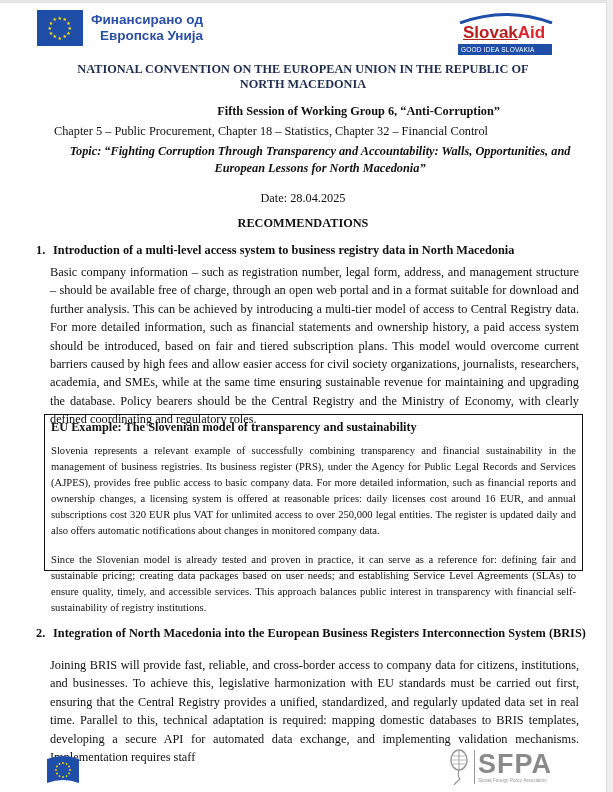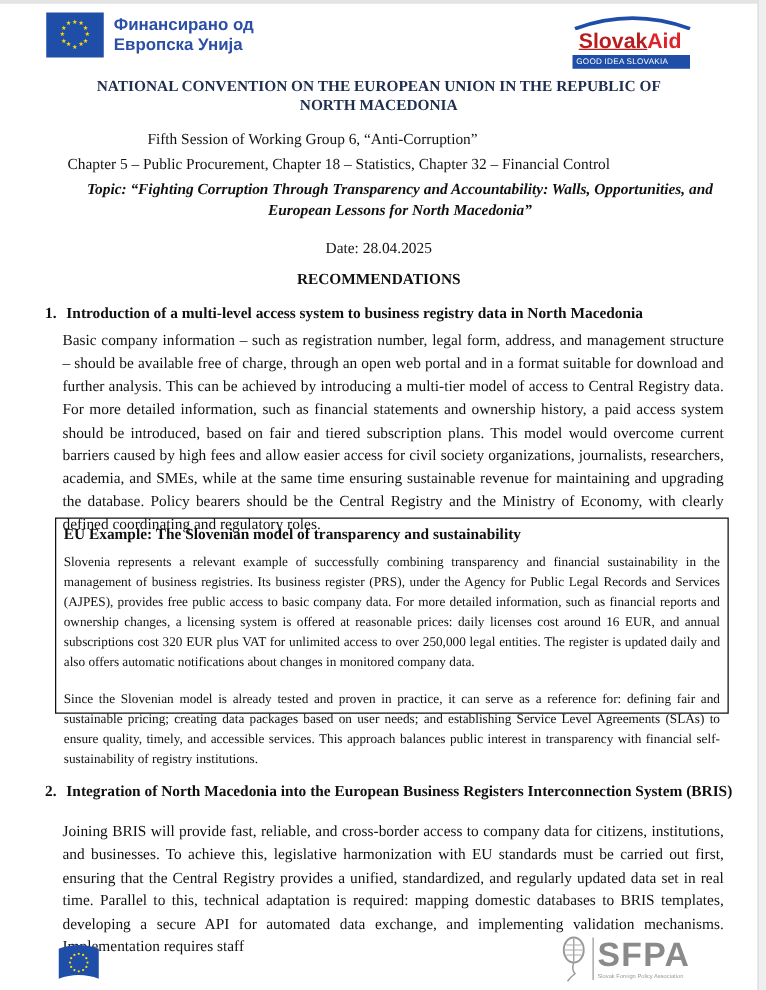--- a/index.html
+++ b/index.html
@@ -7,35 +7,35 @@
     width: 613px; height: 792px; overflow: hidden;
     background: #ffffff;
     font-family: "Liberation Serif", "DejaVu Serif", serif;
     color: #111;
     position: relative;
   }
   .edge-top { position: absolute; left: 0; top: 0; width: 613px; height: 3px; background: #e4e4e4; }
   .edge-right { position: absolute; right: 0; top: 0; width: 7px; height: 792px; background: #efefef; border-left: 1px solid #dcdcdc; box-sizing: border-box; }
 
   
-  .eu-logo { position: absolute; left: 37px; top: 10px; display: flex; align-items: center; }
+  .eu-logo { position: absolute; left: 37px; top: 10px; display: flex; align-items: center; text-align: right; }
   .eu-flag { width: 46px; height: 36px; background: #1f4ea8; position: relative; }
   .eu-flag .star { position: absolute; color: #ffdd00; font-size: 5px; line-height: 5px; }
   .eu-text { margin-left: 8px; font-family: "Liberation Sans", "DejaVu Sans", sans-serif; font-weight: bold; color: #2b4fa6; font-size: 13.5px; line-height: 16px; }
 
   .slovakaid { position: absolute; left: 458px; top: 12px; width: 96px; }
   .slovakaid svg.arc { display: block; }
   .slovakaid .word { font-family: "Liberation Sans", "DejaVu Sans", sans-serif; font-weight: bold; font-size: 17px; line-height: 18px; margin-left: 5px; }
   .slovakaid .slovak { color: #b91c1c; text-decoration: underline; }
   .slovakaid .aid { color: #e0232b; text-align: center; }
   .slovakaid .tag { background: #1f4ea8; color: #fff; font-family: "Liberation Sans", "DejaVu Sans", sans-serif; font-size: 6.5px; padding: 2px 3px; margin-top: 2px; width: 88px; letter-spacing: 0.2px; }
 
   
   .conv-title { position: absolute; left: 0; width: 606px; top: 62px; text-align: center; font-weight: bold; color: #1f2d4f; font-size: 12.3px; line-height: 15px; }
-  .session { position: absolute; left: 0; width: 500px; top: 104px; text-align: center; font-size: 12.3px; }
+  .session { position: absolute; left: 0; width: 500px; top: 104px; text-align: right; font-size: 12.3px; font-weight: bold; }
   .chapters { position: absolute; left: 0; width: 542px; top: 124px; text-align: center; font-size: 12.3px; }
   .topic { position: absolute; left: 60px; width: 520px; top: 143px; text-align: center; font-size: 12.3px; font-weight: bold; font-style: italic; line-height: 17px; }
   .date { position: absolute; left: 0; width: 606px; top: 191px; text-align: center; font-size: 12.3px; }
   .recs { position: absolute; left: 0; width: 606px; top: 216px; text-align: center; font-size: 12.3px; font-weight: bold; }
 
   .sec-heading { position: absolute; left: 36px; font-weight: bold; font-size: 12.3px; }
   .sec-heading .num { display: inline-block; width: 14px; }
   .para { position: absolute; left: 50px; width: 529px; font-size: 12.3px; line-height: 18.4px; text-align: justify; }
 
   .eu-box { position: absolute; left: 44px; top: 414px; width: 539px; height: 157px; border: 1.2px solid #111; box-sizing: border-box; padding: 5px 6px; }

